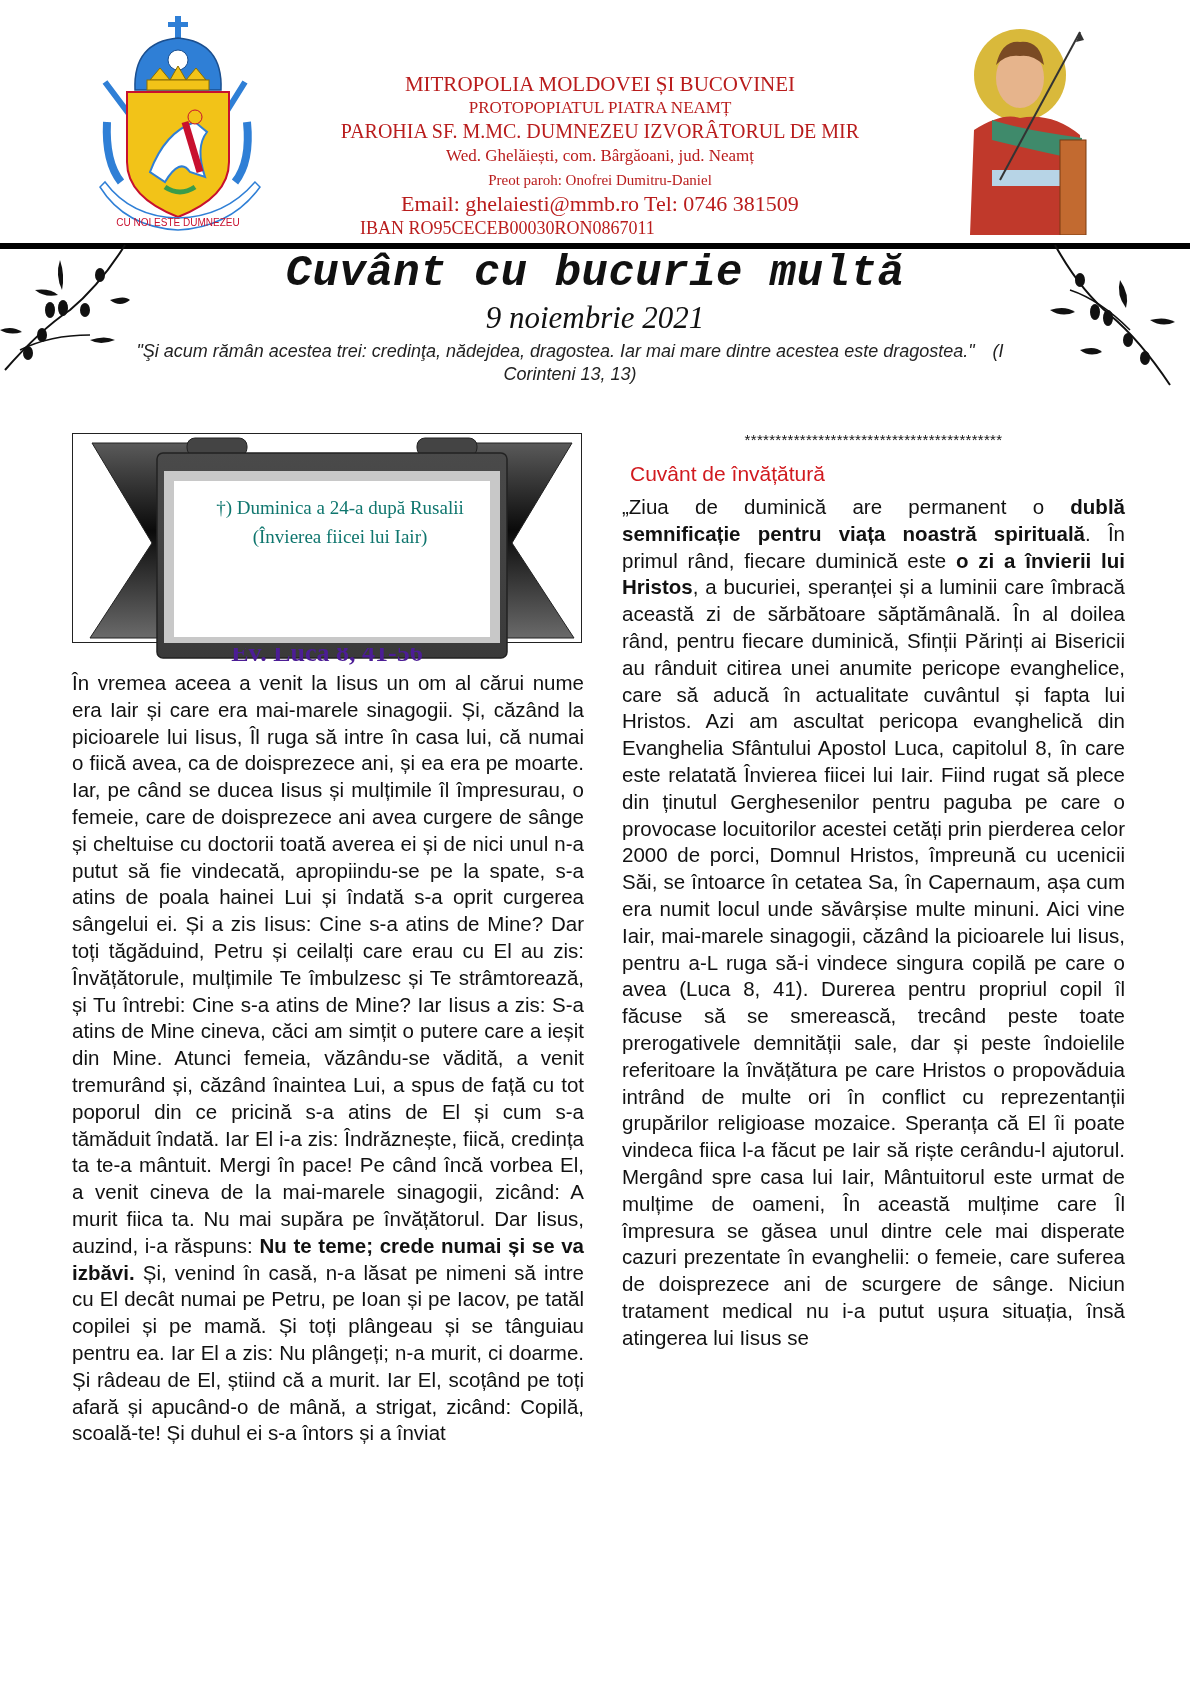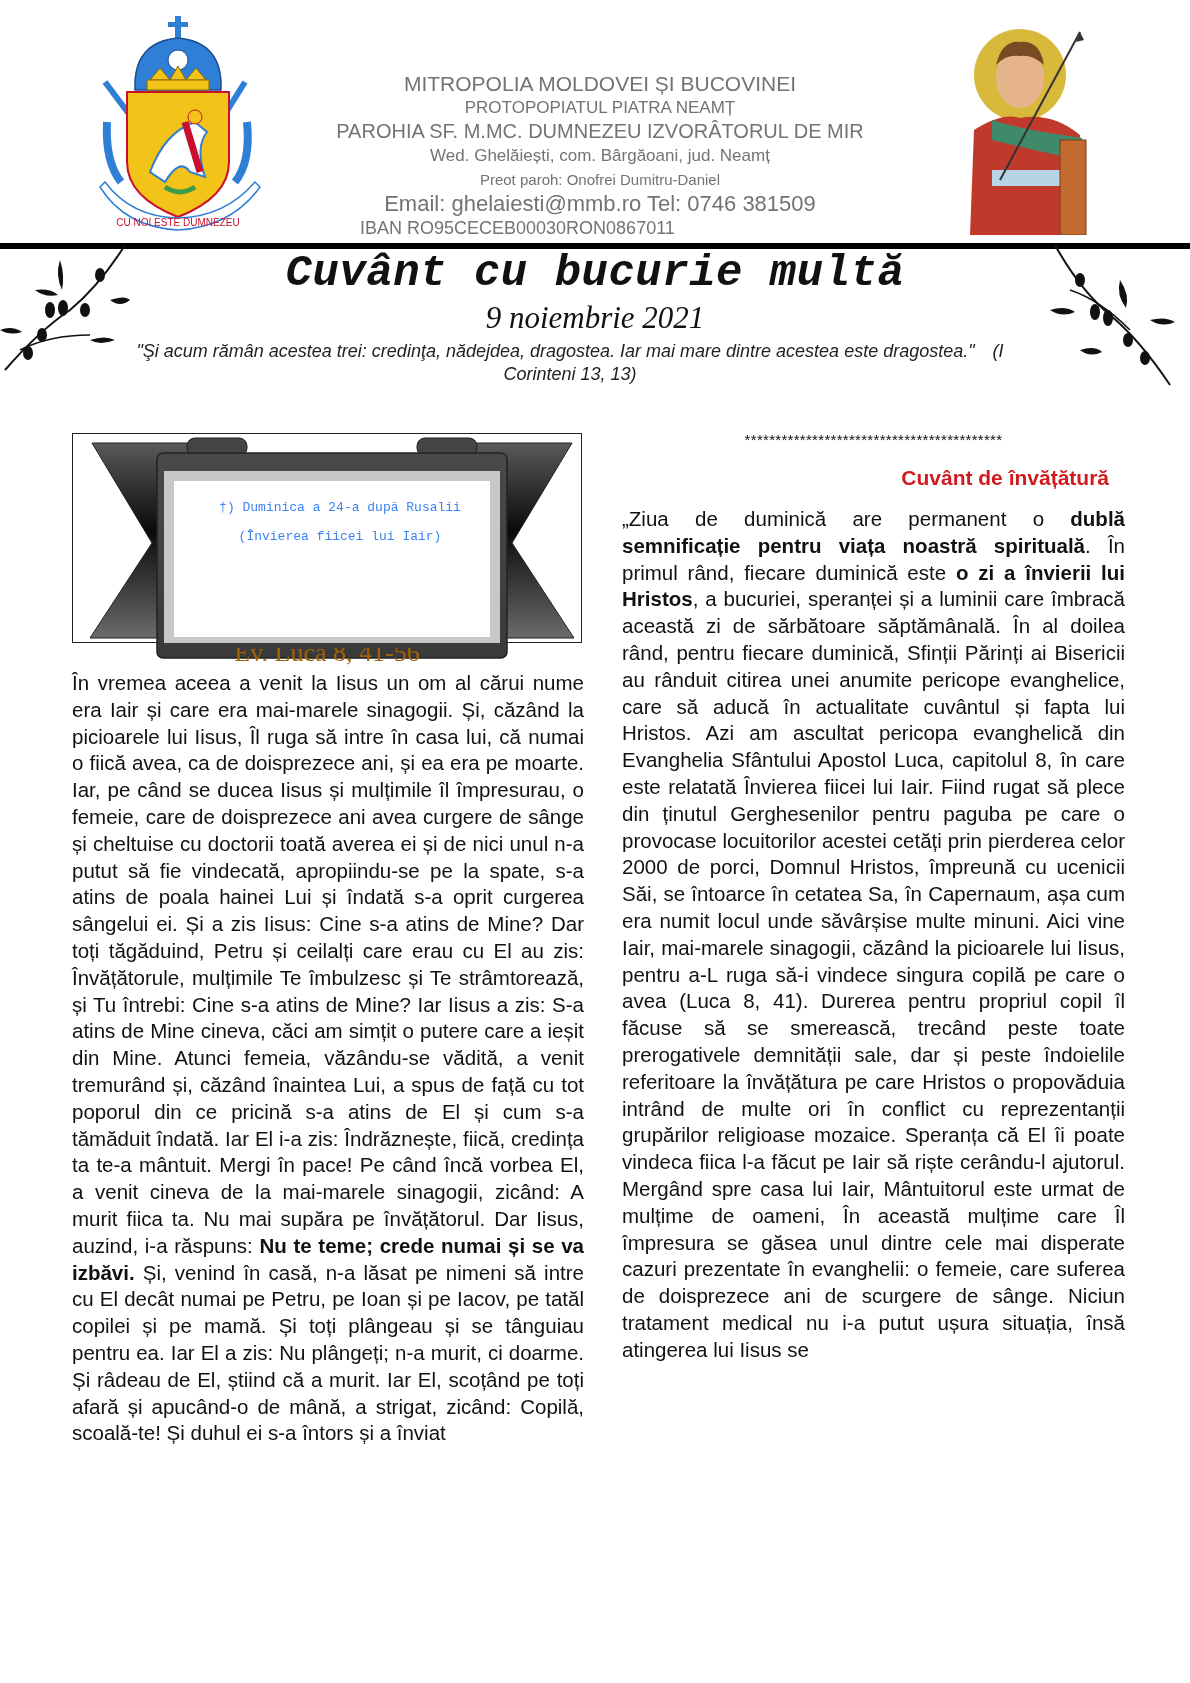--- a/index.html
+++ b/index.html
@@ -2,53 +2,53 @@
 <html><head>
 <meta charset="utf-8">
 <style>
   html, body { margin: 0; padding: 0; background: #ffffff; }
   body { width: 1190px; height: 1683px; position: relative; overflow: hidden; color: #111; }
   .abs { position: absolute; }
 
   
   #logo { left: 95px; top: 12px; width: 170px; height: 225px; }
   #icon-saint { left: 962px; top: 20px; width: 128px; height: 215px; }
-  .hdr { font-family: Liberation Sans, sans-serif; text-align: center; left: 290px; width: 620px; line-height: 24px; color: #737373; }
+  .hdr { font-family: Liberation Serif, serif; text-align: center; left: 290px; width: 620px; line-height: 24px; color: #b91c1c; }
   #hdr-1 { top: 72px; font-size: 21px; }
   #hdr-2 { top: 98px; font-size: 17px; line-height: 20px; }
   #hdr-3 { top: 119px; font-size: 20px; }
   #hdr-4 { top: 145px; font-size: 17px; line-height: 22px; }
   #hdr-5 { top: 169px; font-size: 15px; line-height: 22px; }
   #hdr-6 { top: 193px; font-size: 22px; line-height: 22px; }
   #hdr-7 { top: 217px; font-size: 18px; line-height: 22px; left: 360px; width: auto; text-align: center; }
   #rule { left: 0; top: 243px; width: 1190px; height: 6px; background: #000; }
 
   #olive-left { left: 0; top: 240px; width: 140px; height: 140px; }
   #olive-right { left: 1040px; top: 240px; width: 140px; height: 150px; }
 
   #title { top: 248px; left: 140px; width: 910px; text-align: center; font-family: Liberation Mono, monospace; font-weight: bold; font-style: italic; font-size: 44px; letter-spacing: 0.5px; }
   #date { top: 300px; left: 140px; width: 910px; text-align: center; font-family: "Liberation Serif", serif; font-style: italic; font-size: 31px; }
   #motto { top: 340px; left: 120px; width: 900px; text-align: center; font-family: "Liberation Sans", sans-serif; font-style: italic; font-size: 18px; line-height: 23px; color: #222; }
   #motto .ref { margin-left: 18px; }
 
   
   #banner-frame { left: 72px; top: 433px; width: 510px; height: 210px; border: 1px solid #222; border-bottom: 1px solid #222; box-sizing: border-box; background: #fff; }
   #banner-svg { left: 72px; top: 433px; width: 520px; height: 230px; }
-  #banner-text { left: 200px; top: 493px; width: 280px; text-align: center; font-family: Liberation Mono, monospace; font-size: 13px; line-height: 29px; color: #3b82f6; }
-  #pericope { left: 72px; top: 648px; width: 510px; text-align: center; font-family: "Liberation Serif", serif; font-weight: normal; font-size: 26px; color: #a16207; height: 20px; overflow: hidden; line-height: 34px; }
+  #banner-text { left: 200px; top: 493px; width: 280px; text-align: center; font-family: Liberation Serif, serif; font-size: 19px; line-height: 29px; color: #0f766e; }
+  #pericope { left: 72px; top: 648px; width: 510px; text-align: center; font-family: "Liberation Serif", serif; font-weight: bold; font-size: 26px; color: #4c1d95; height: 20px; overflow: hidden; line-height: 34px; }
   #pericope span { position: relative; top: -12px; }
 
   
   .col { font-family: "Liberation Sans", sans-serif; font-size: 20.5px; line-height: 26.8px; text-align: justify; color: #111; }
   #col-left { left: 72px; top: 670px; width: 512px; }
   #col-right { left: 622px; top: 430px; width: 503px; }
   .col p { margin: 0; }
   .col b { font-weight: bold; }
   .stars { text-align: center; font-size: 15px; line-height: 20px; letter-spacing: 0.3px; margin: 0 0 12px 0; }
-  .section-title { color: #d11a1f; font-weight: bold; font-size: 21px; line-height: 24px; margin: 16px; text-align: right; }
+  .section-title { color: #d11a1f; font-weight: normal; font-size: 21px; line-height: 24px; margin: 8px; text-align: left; }
 </style>
 </head>
 <body>
 
 <div class="abs" id="logo">
   <svg width="170" height="225" viewBox="0 0 170 225">
 
     <rect x="80" y="4" width="6" height="22" fill="#2f7fd6"></rect>
     <rect x="73" y="10" width="20" height="5" fill="#2f7fd6"></rect>
 

